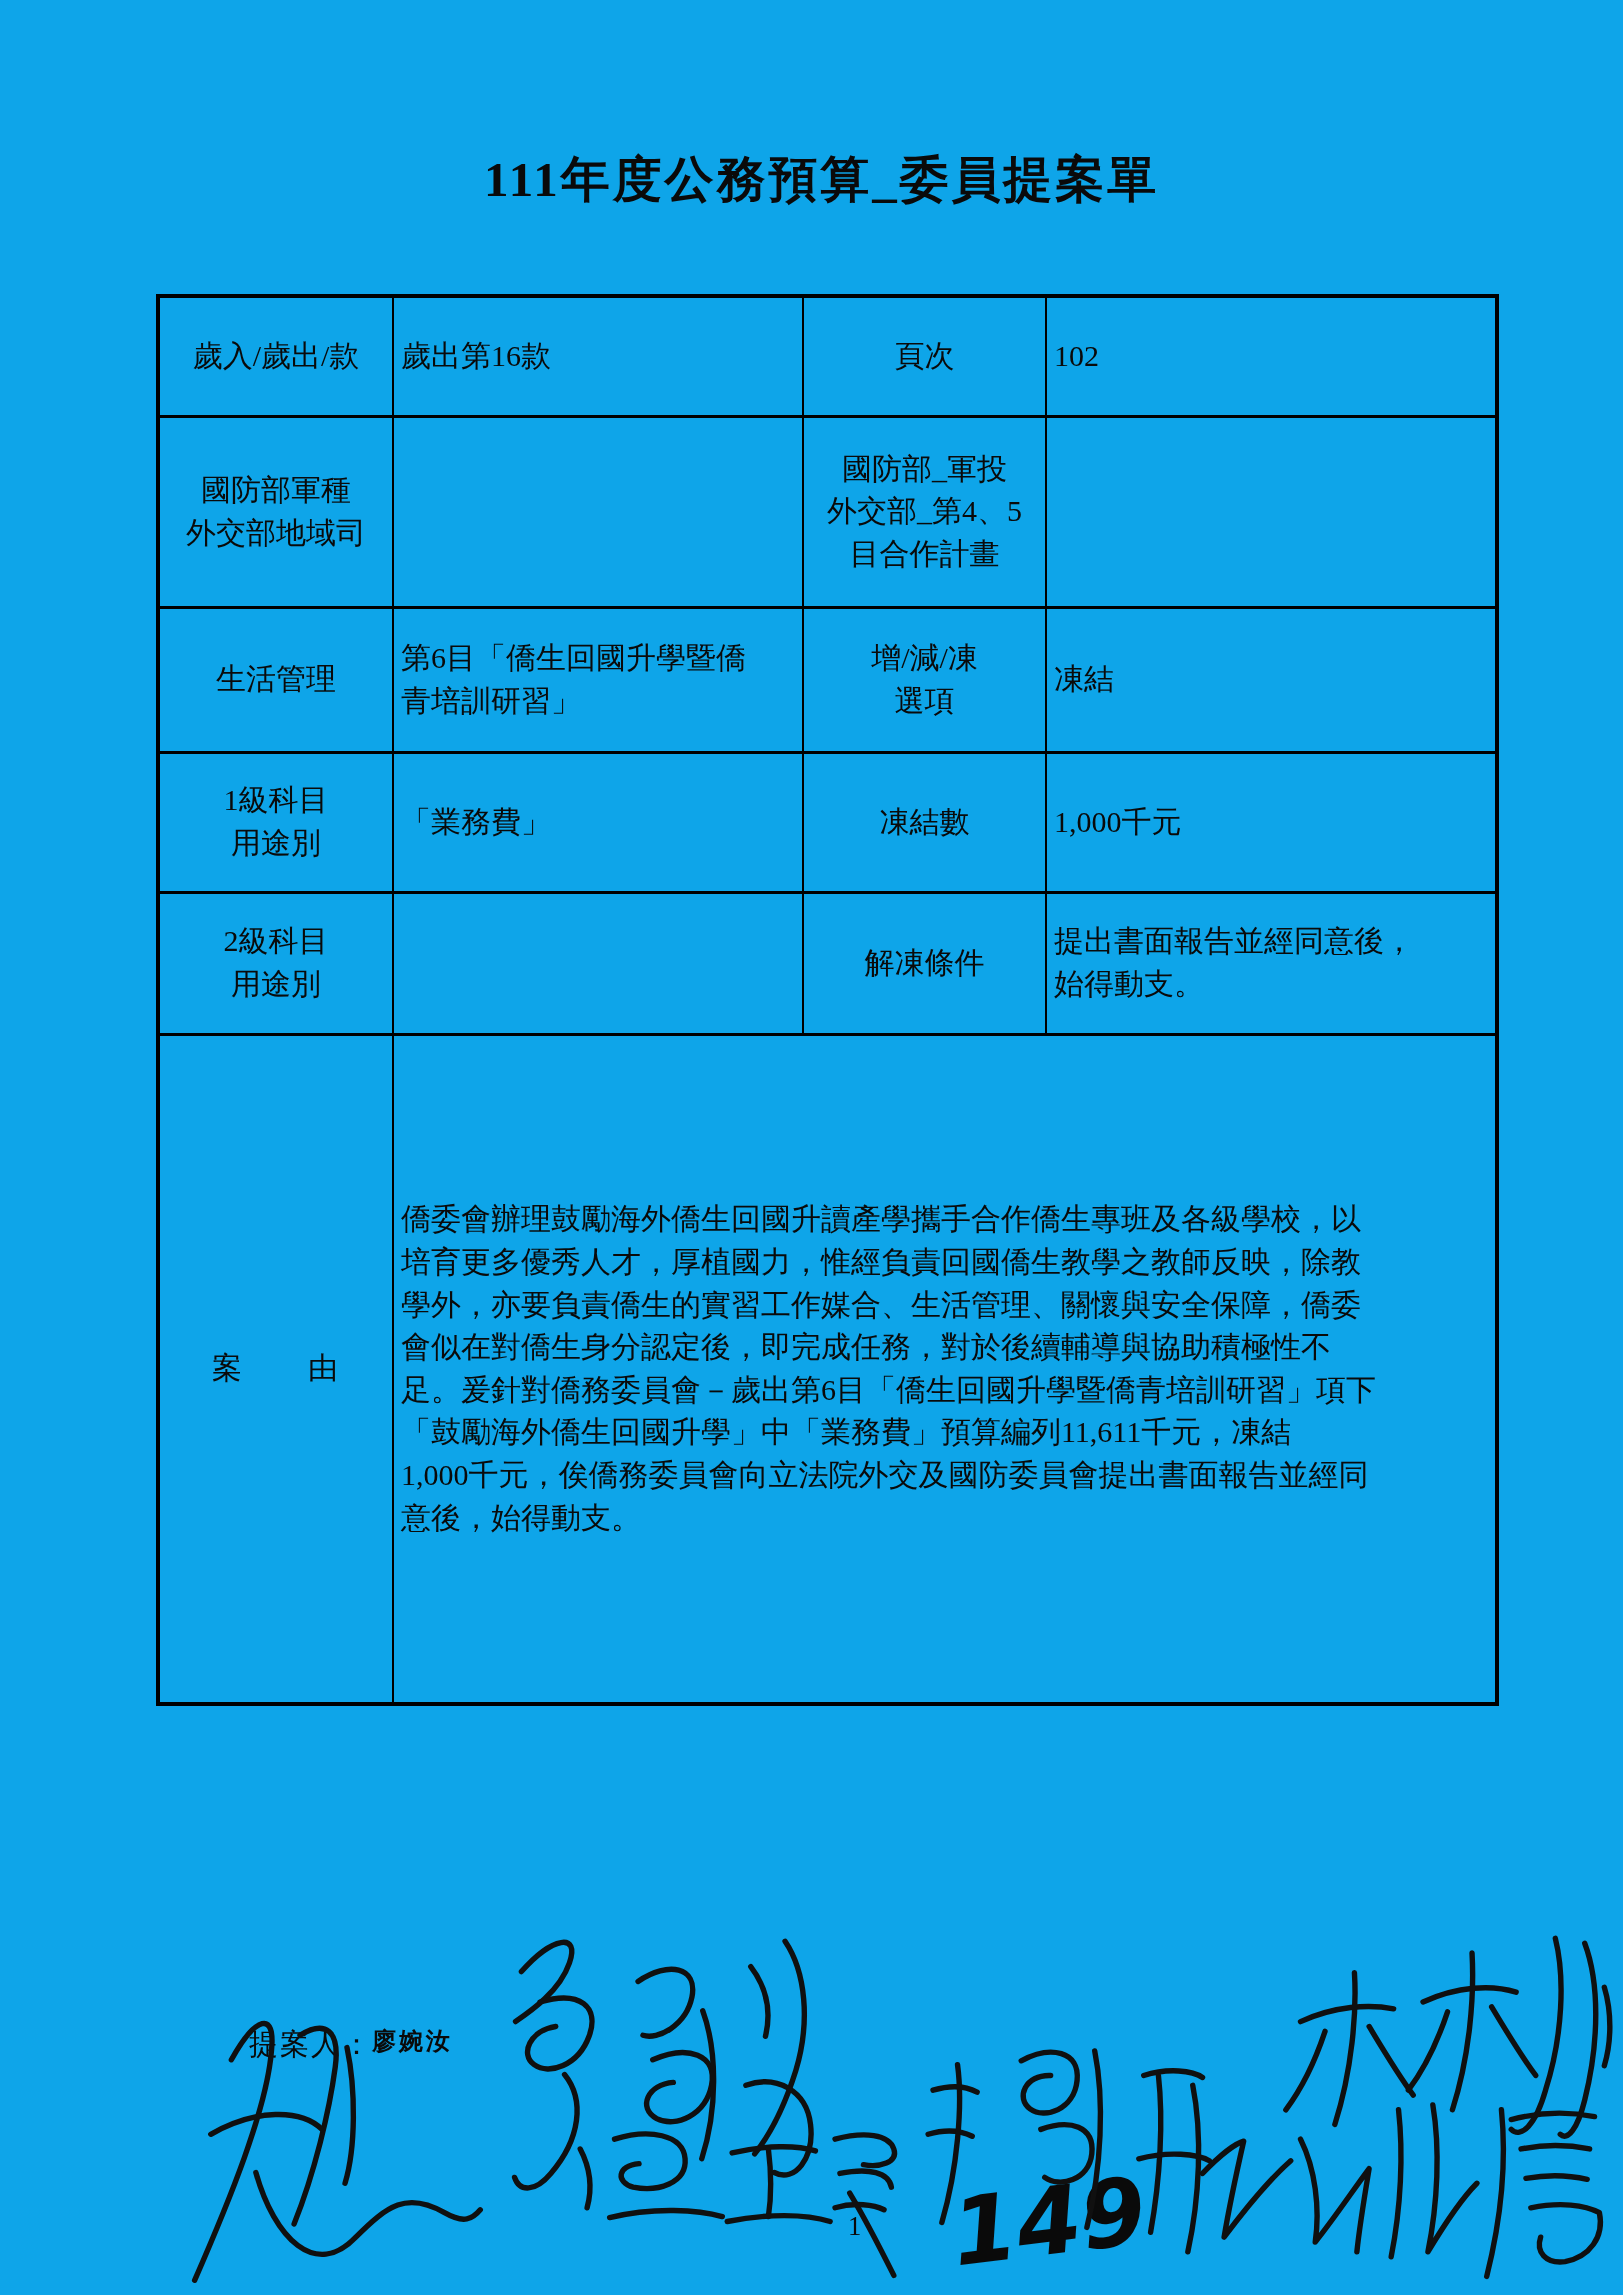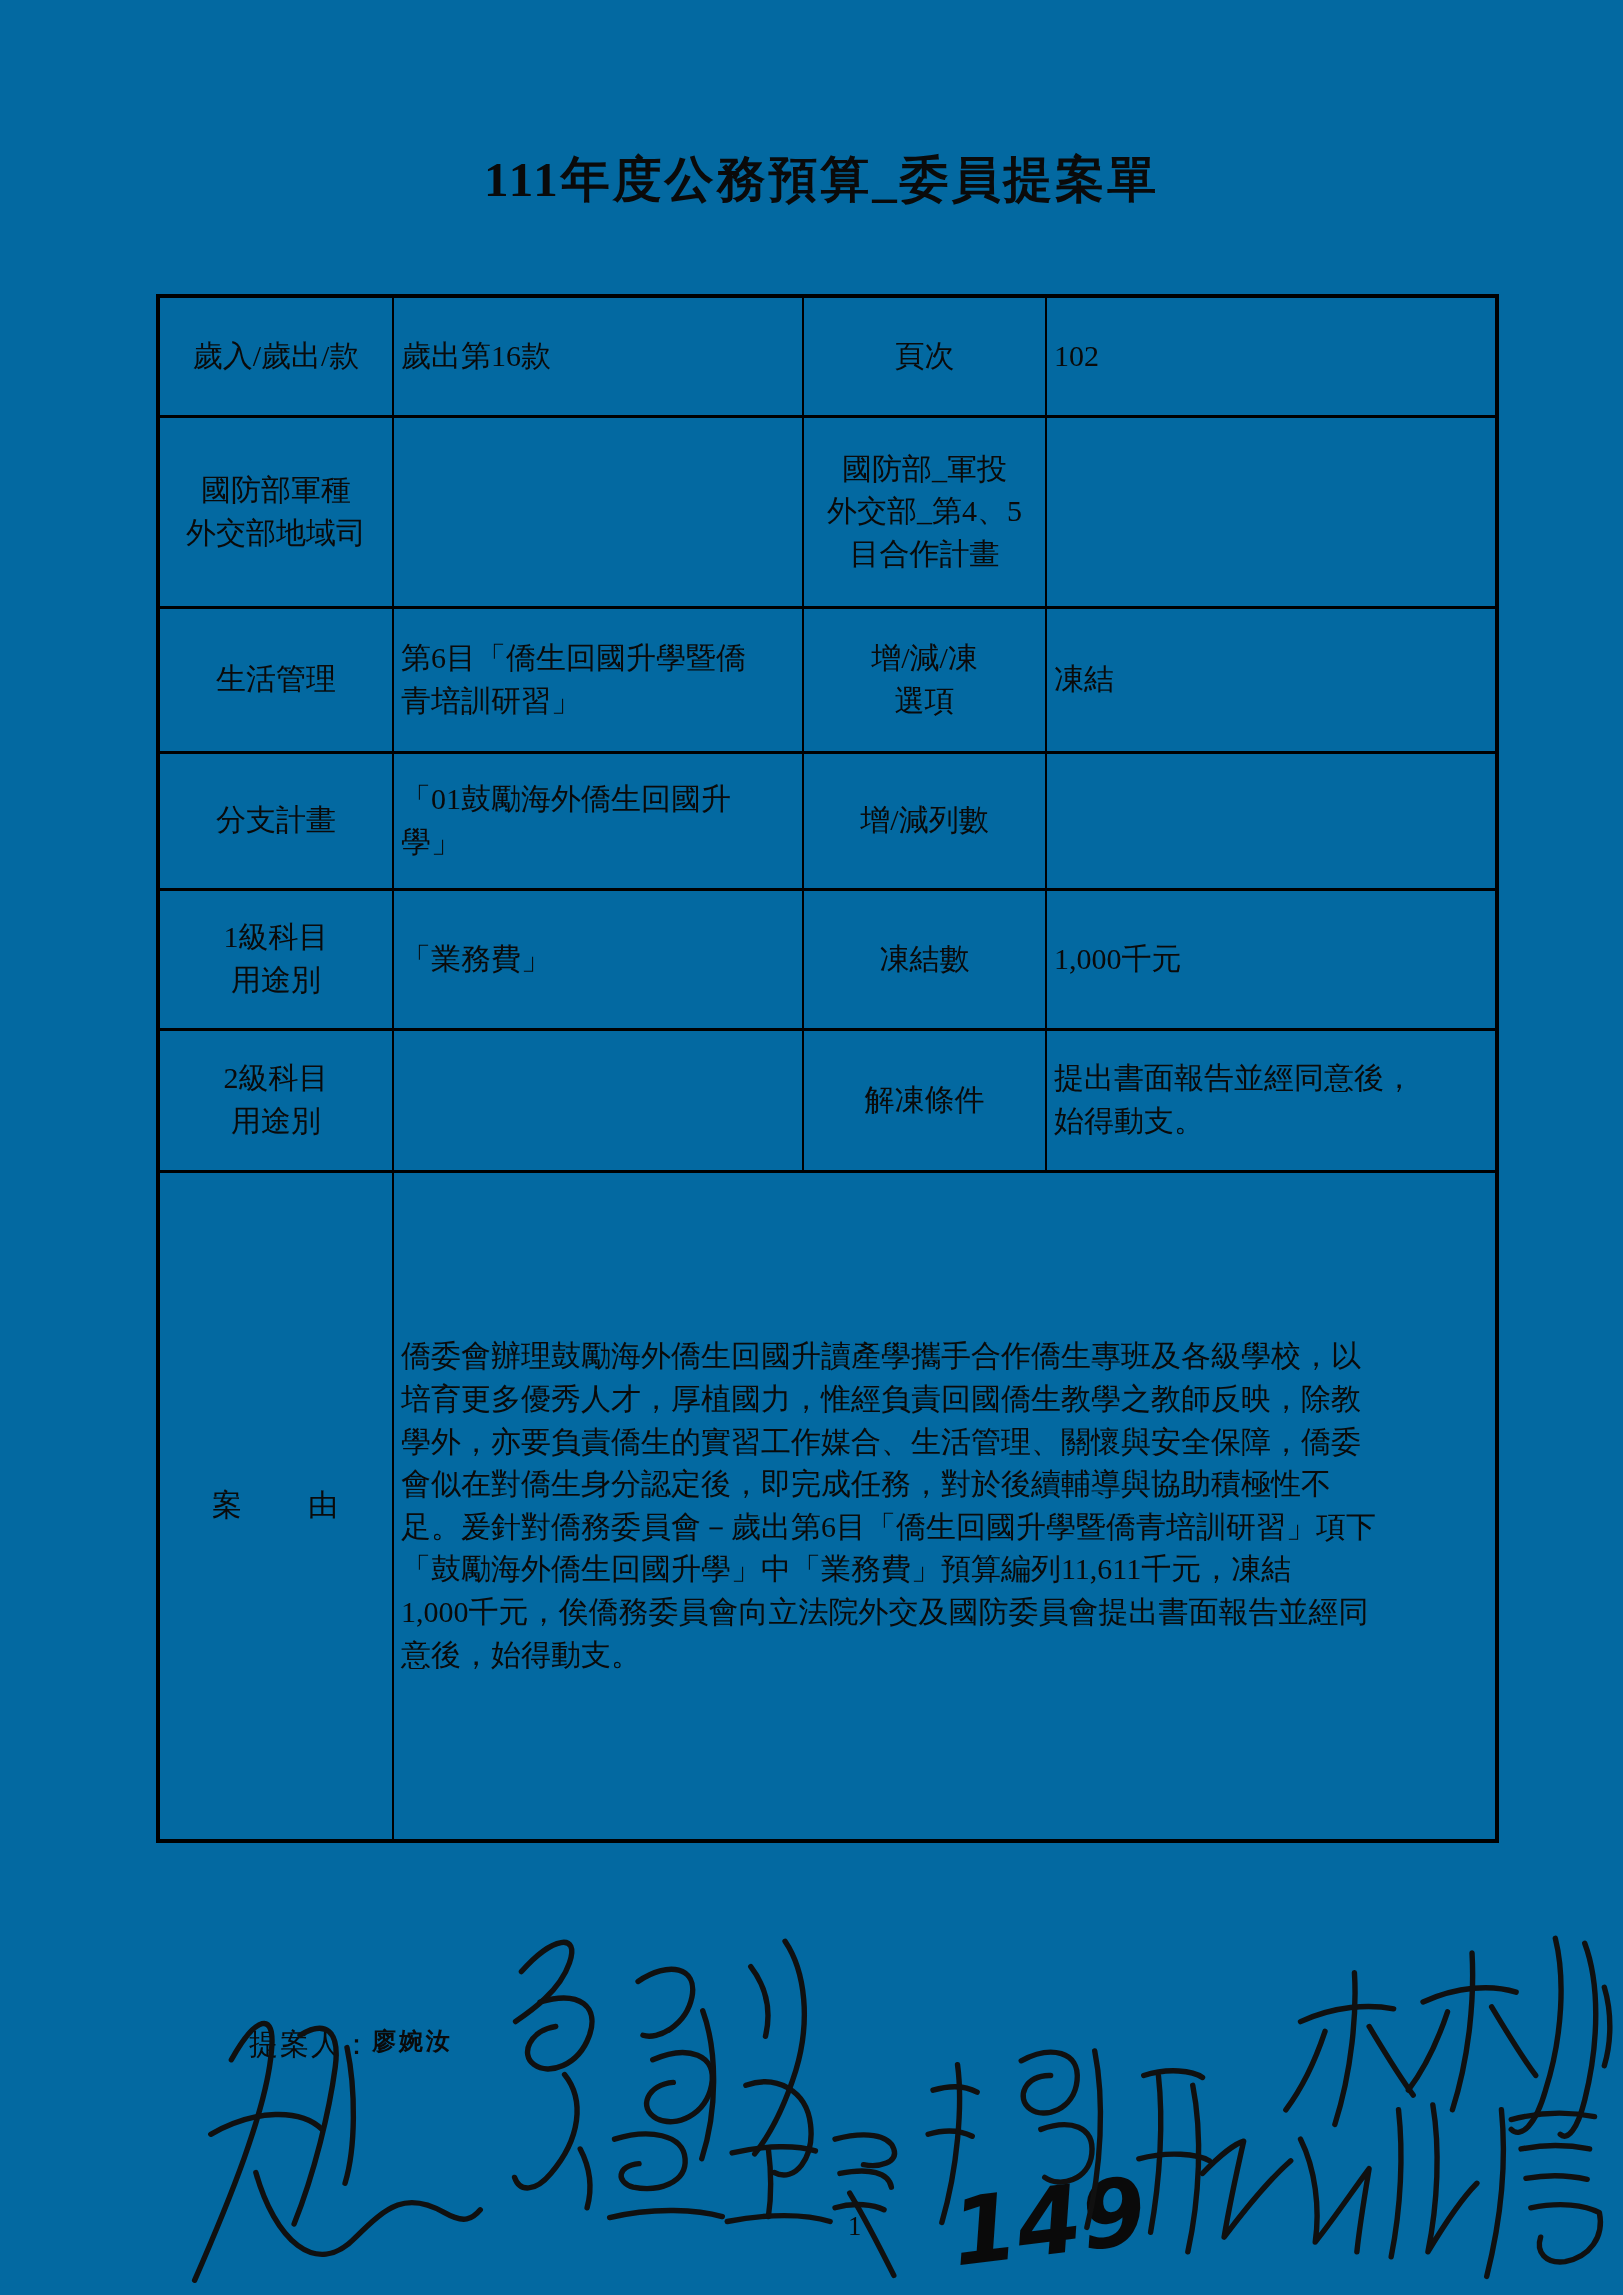--- a/index.html
+++ b/index.html
@@ -5,21 +5,21 @@
   html,body{margin:0;padding:0;}
   body{
     width:1624px;height:2295px;
     background:#f6f6f3;
     font-family:"Liberation Serif","DejaVu Serif",serif;
     color:#0a0a0a;
     position:relative;
     overflow:hidden;
   }
   .page{
-    position:absolute;inset:0;background:#0369a1;
+    position:absolute;inset:0;background:#0ea5e9;
   }
   .doc-title{
     position:absolute;
     left:152px;top:147px;width:1339px;
     text-align:center;
     font-size:49px;
     font-weight:600;
     letter-spacing:2.9px;
     margin:0;
   }
@@ -113,27 +113,20 @@
       <td class="val"></td>
     </tr>
     <tr class="r4">
       <td class="lab">生活管理</td>
       <td class="val">第6目「僑生回國升學暨僑
 青培訓研習」</td>
       <td class="lab">增/減/凍
 選項</td>
       <td class="val">凍結</td>
     </tr>
-    <tr class="r5">
-      <td class="lab">分支計畫</td>
-      <td class="val">「01鼓勵海外僑生回國升
-學」</td>
-      <td class="lab">增/減列數</td>
-      <td class="val"></td>
-    </tr>
     <tr class="r6">
       <td class="lab">1級科目
 用途別</td>
       <td class="val">「業務費」</td>
       <td class="lab">凍結數</td>
       <td class="val">1,000千元</td>
     </tr>
     <tr class="r7">
       <td class="lab">2級科目
 用途別</td>

